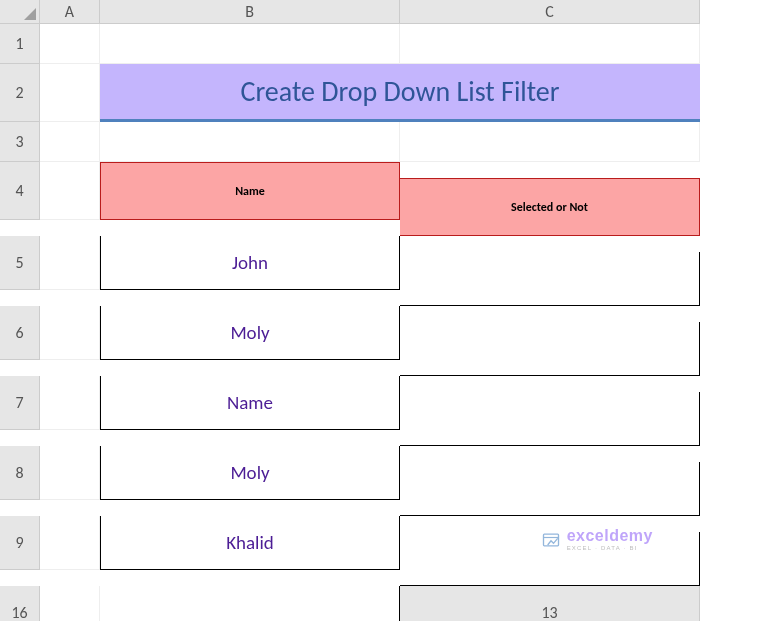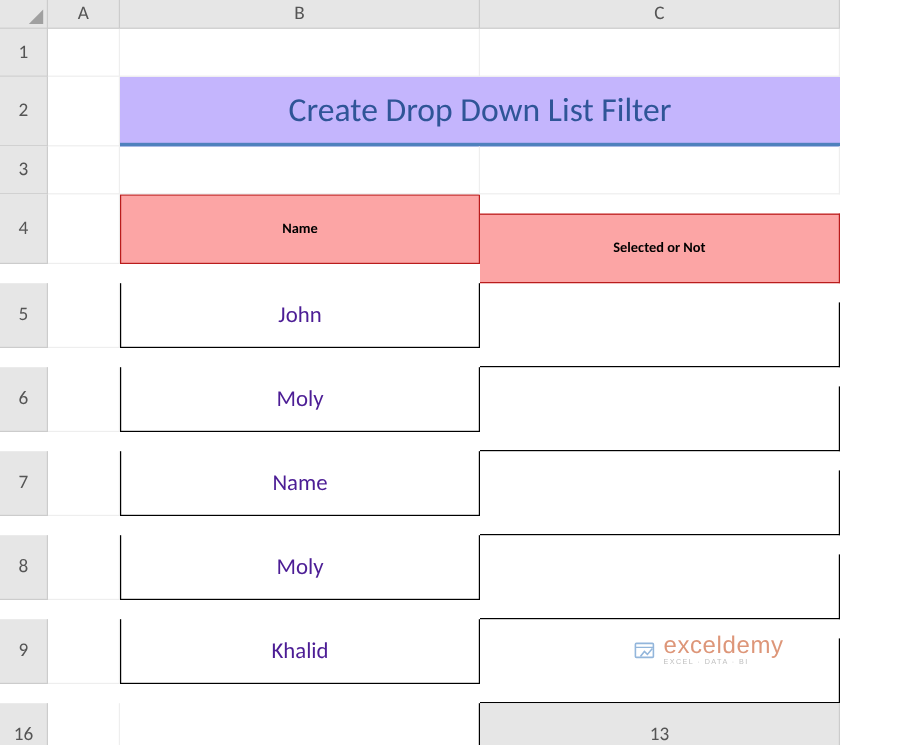--- a/index.html
+++ b/index.html
@@ -106,21 +106,21 @@
       right: 115px;
       top: 528px;
       display: flex;
       align-items: center;
       gap: 6px;
       opacity: 0.55;
       font-family: Arial, sans-serif;
     }
     .watermark .wm-icon svg { display: block; }
     .watermark .wm-text { display: flex; flex-direction: column; line-height: 1; }
-    .watermark .wm-brand { font-size: 20px; color: #c2410c; font-weight: 400; letter-spacing: 0.5px; }
+    .watermark .wm-brand { font-size: 16px; color: #8b5cf6; font-weight: 700; letter-spacing: 0.5px; }
     .watermark .wm-tag { font-size: 6px; color: #888; letter-spacing: 1.2px; margin-top: 1px; }
   </style>
 </head>
 <body>
 
 <div class="sheet">
 
   <div class="corner"></div>
   <div class="col-header">A</div>
   <div class="col-header">B</div>

